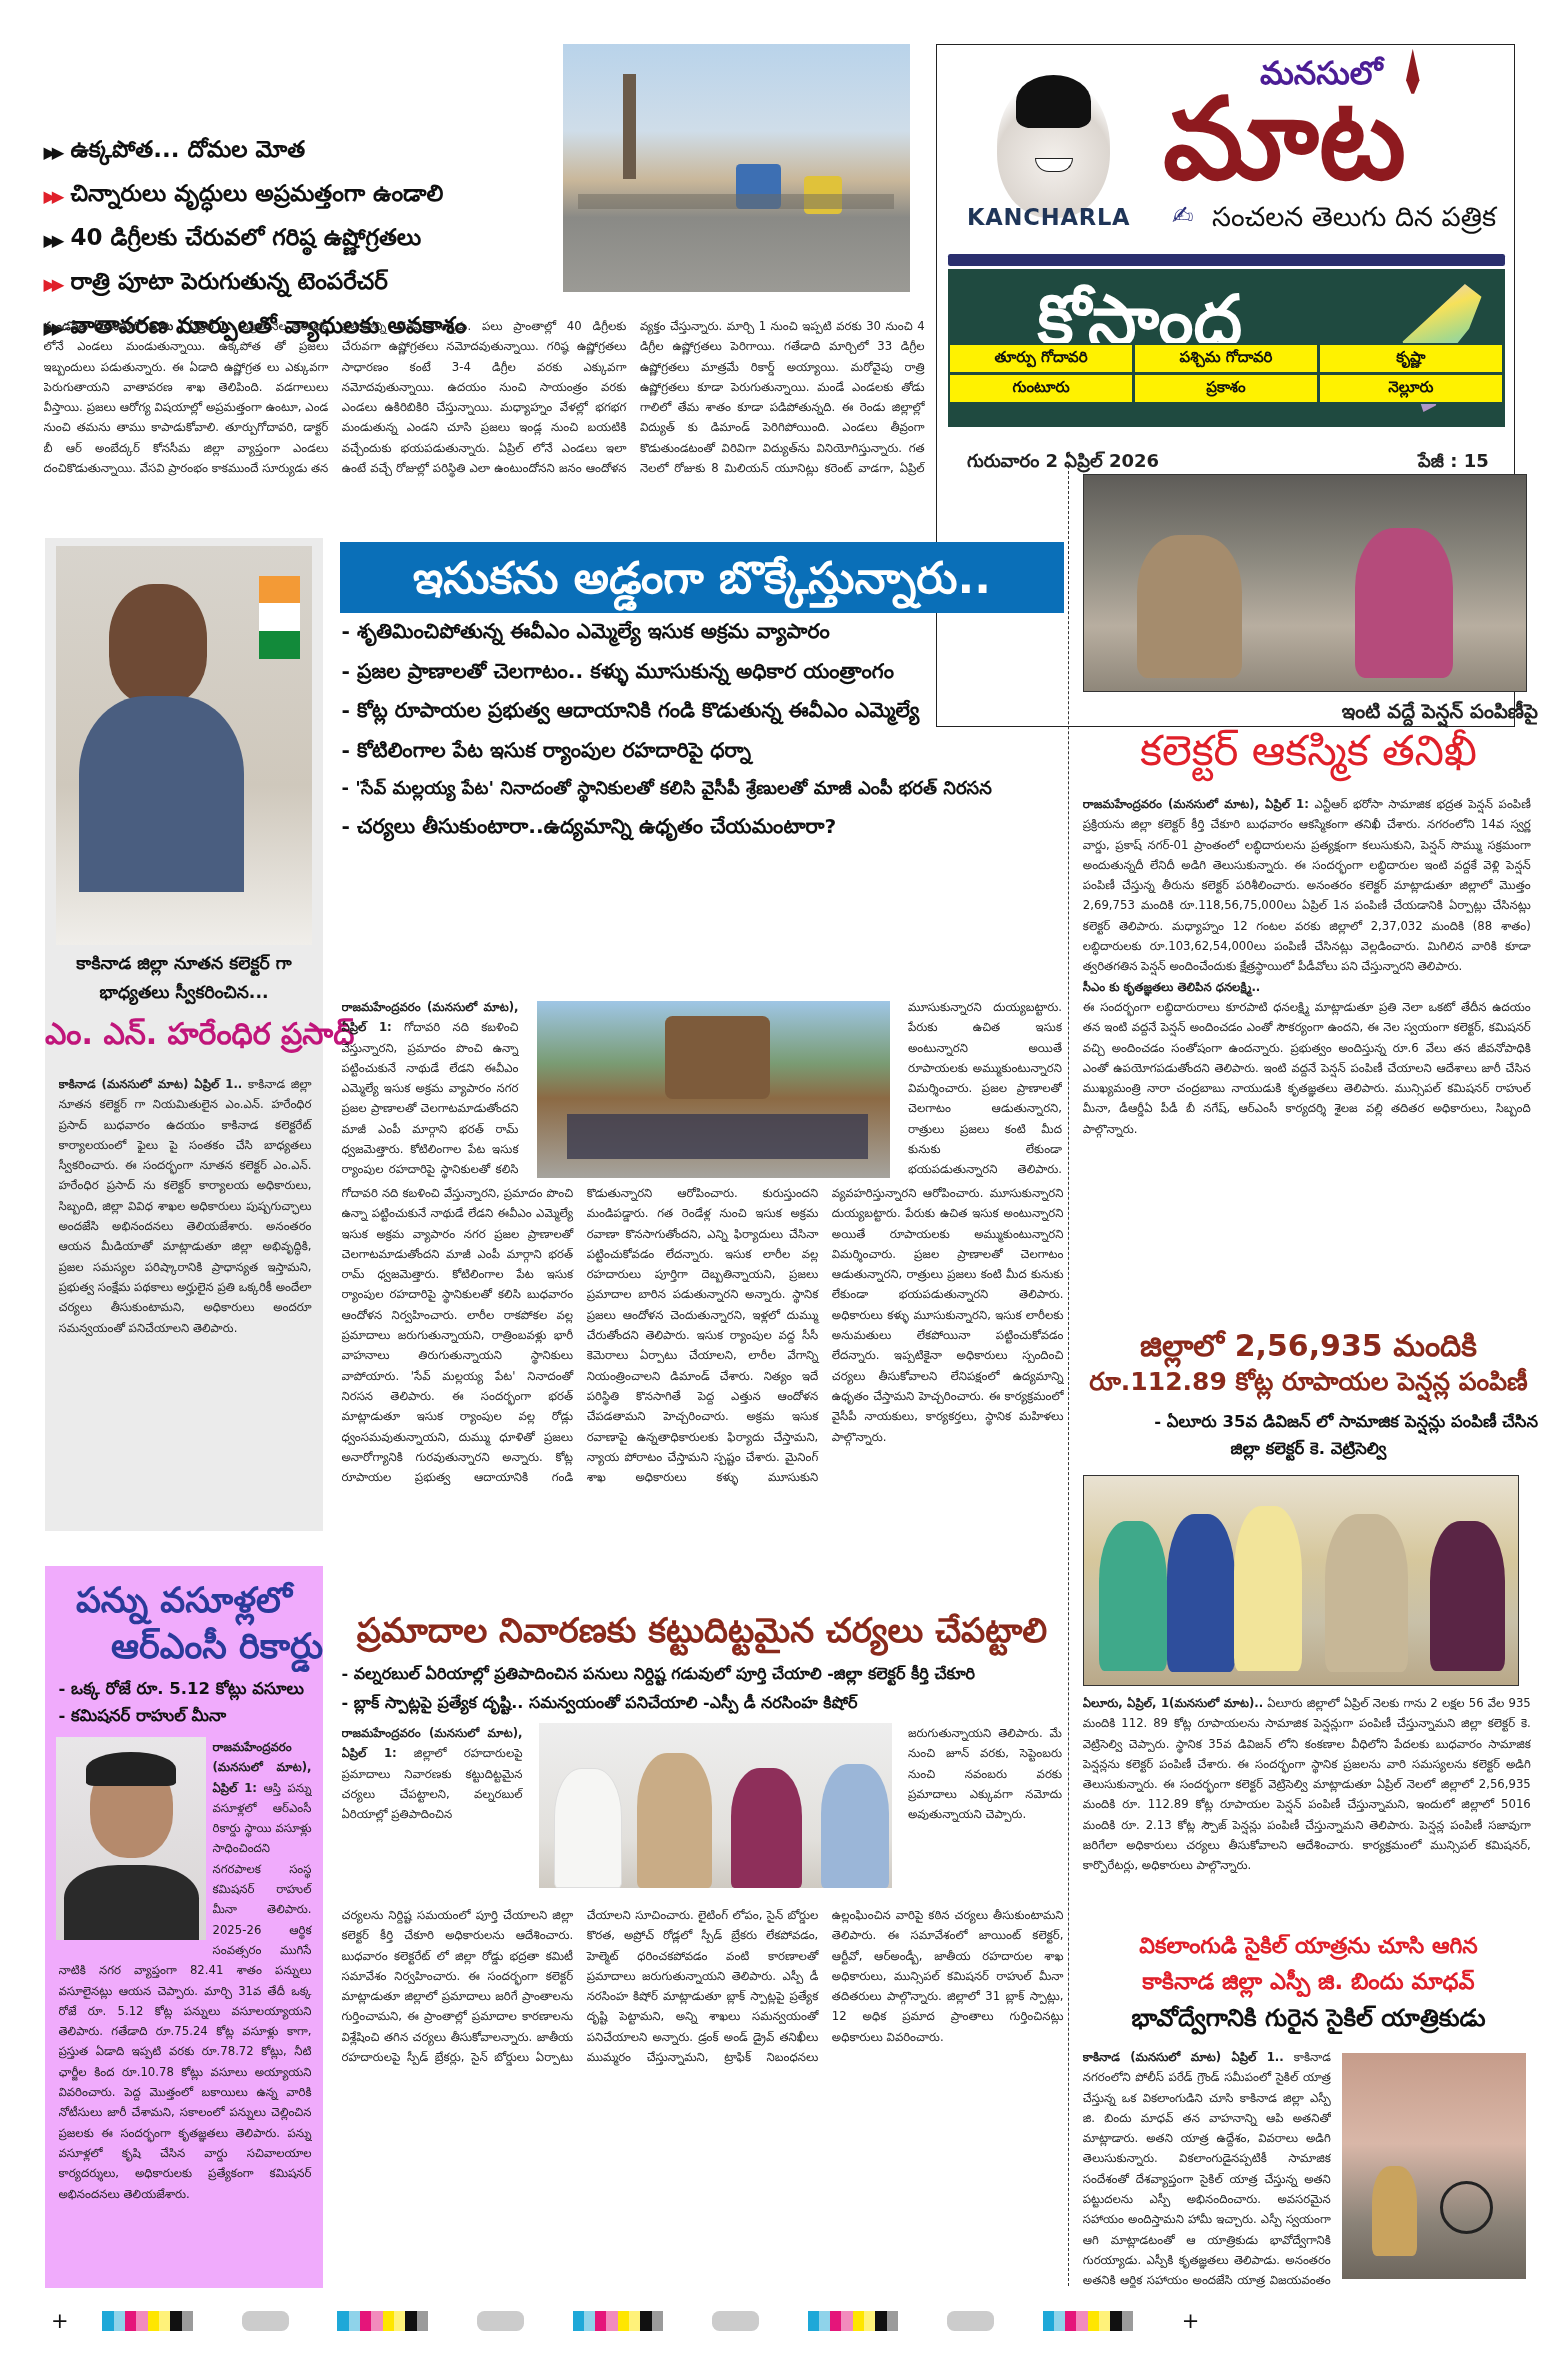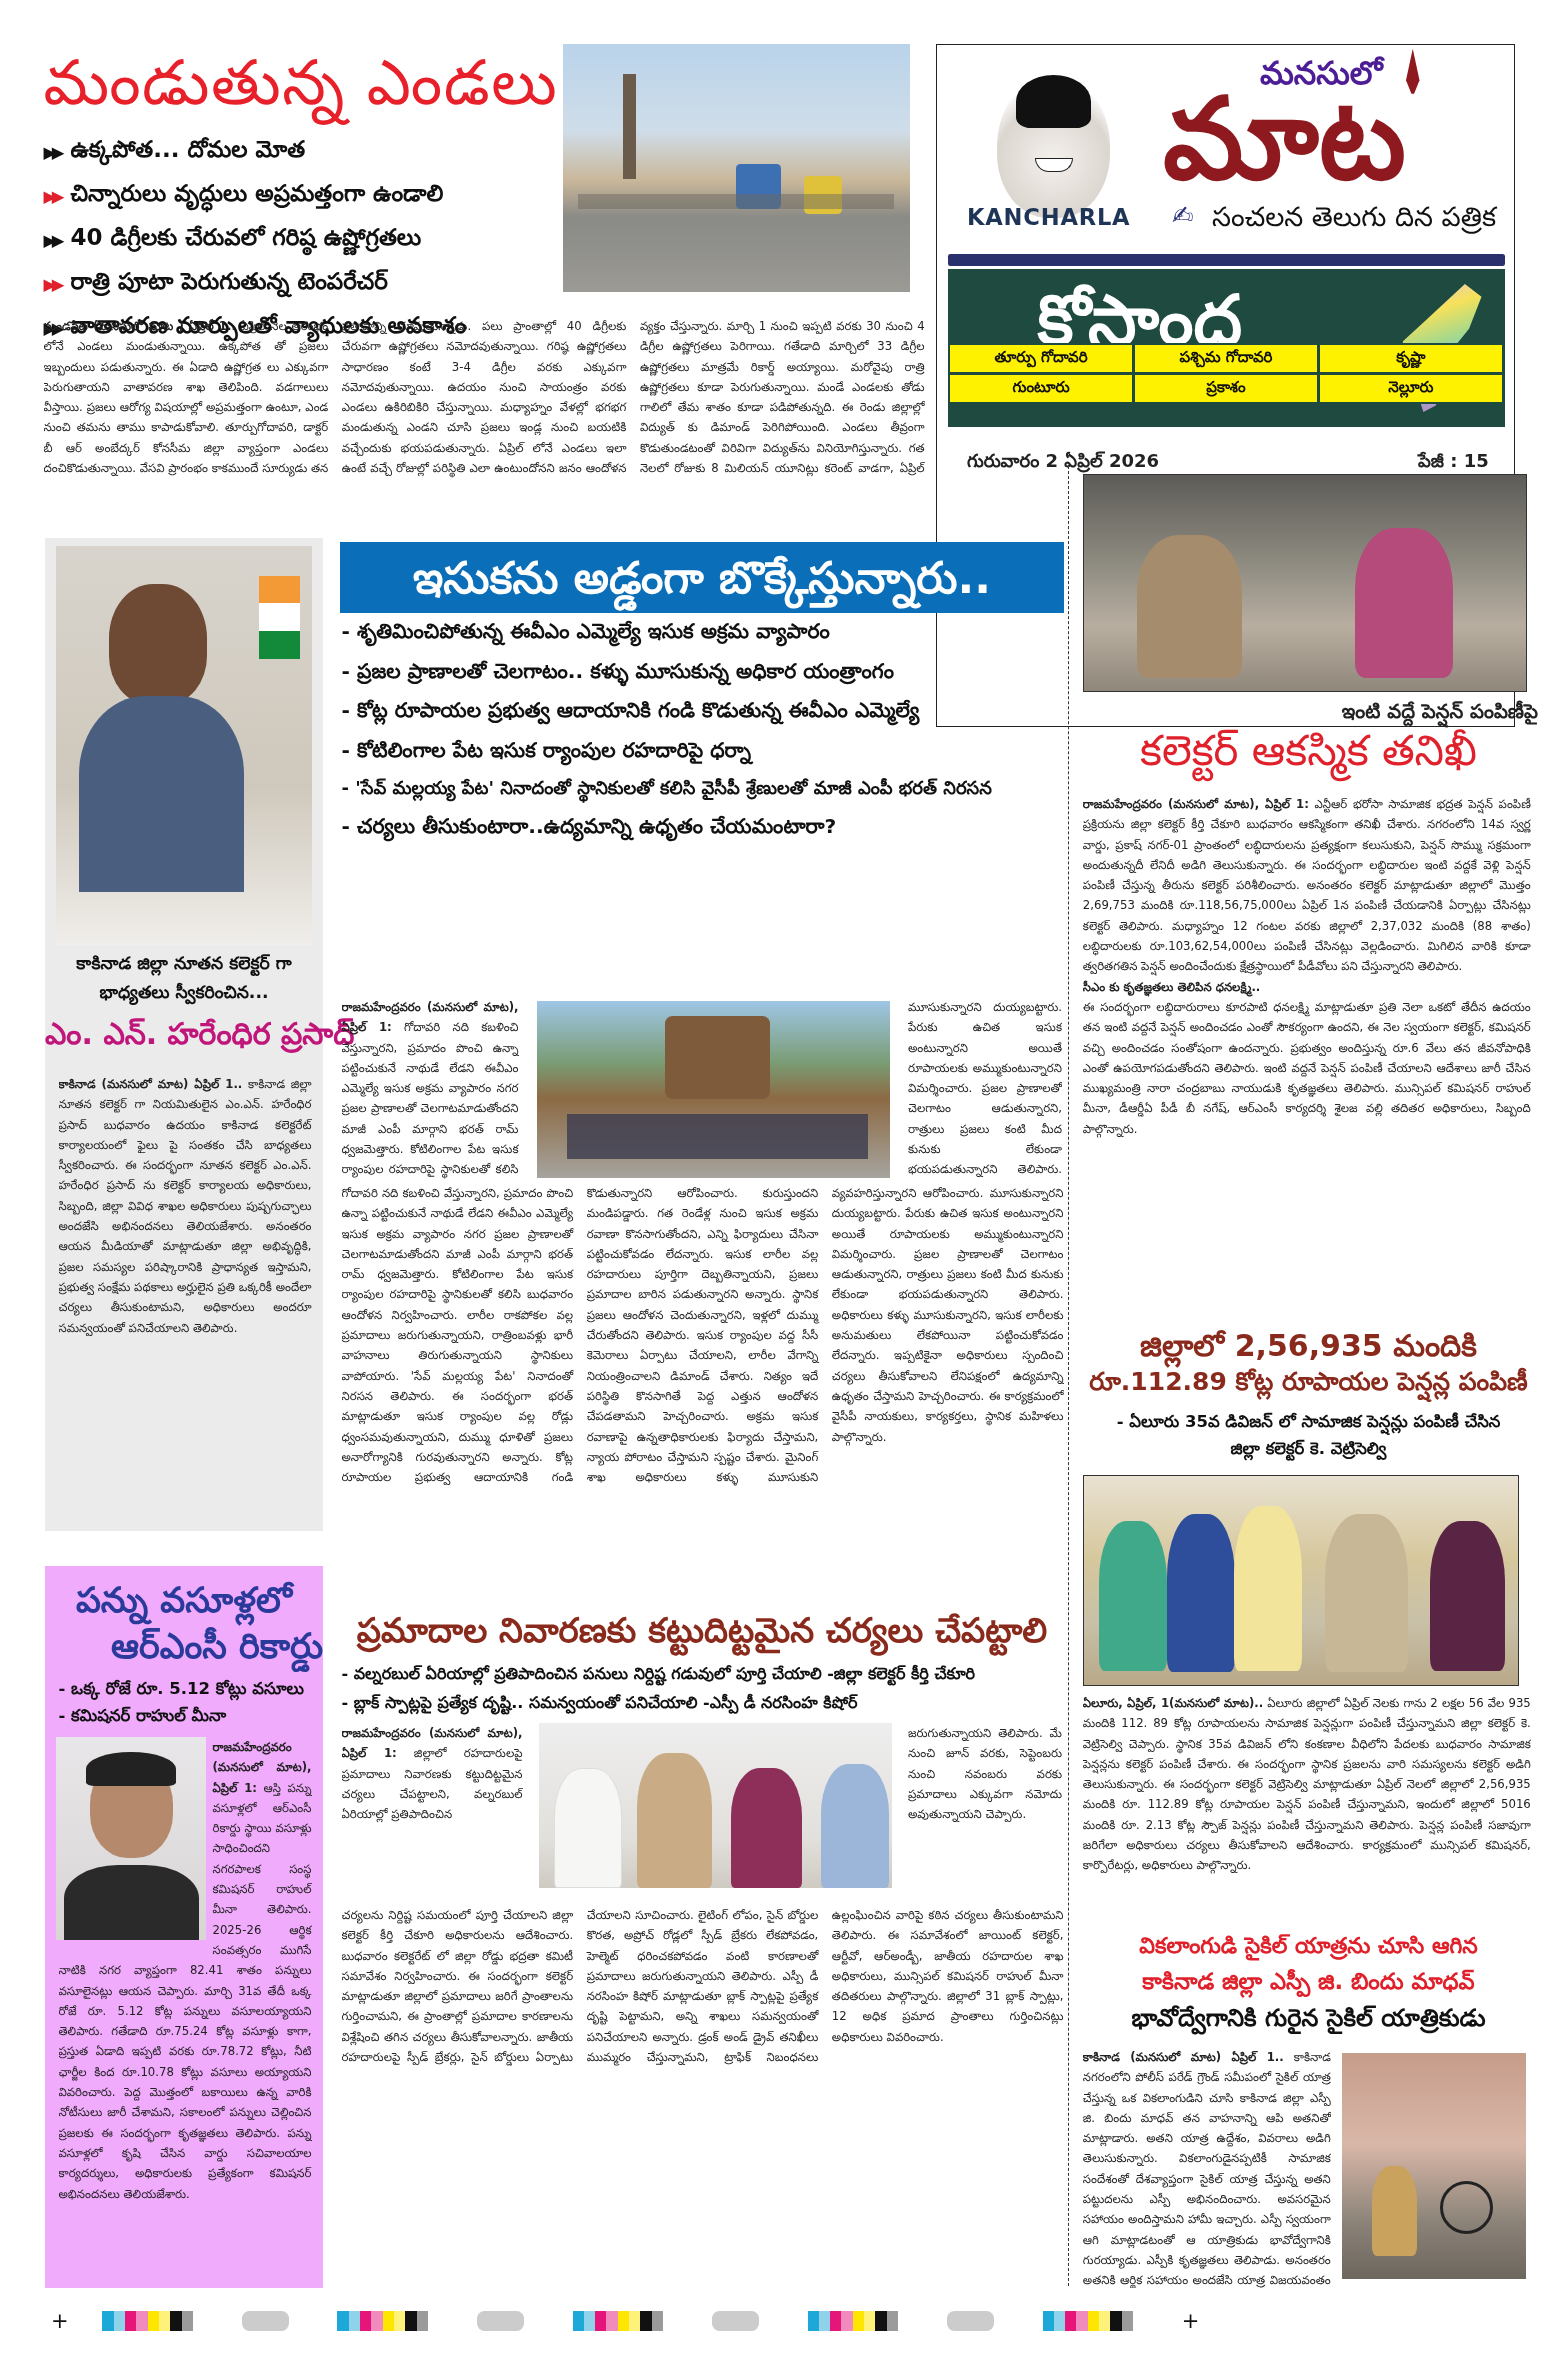--- a/index.html
+++ b/index.html
@@ -20,21 +20,20 @@
 .tri{font-size:16.5px;letter-spacing:-4.5px}
 .sub-line{font-size:20.3px;font-weight:bold;margin-bottom:10.5px;white-space:nowrap;overflow:hidden}
 .colorbar{display:inline-flex;height:19.6px;margin-right:45px;vertical-align:middle}
 .colorbar span{width:11.3px;height:19.6px;display:block}
 .greybar{display:inline-block;width:47px;height:19.6px;background:#ccc;border-radius:7.5px;margin-right:45px;vertical-align:middle}
 </style>
 </head>
 <body>
 
 <div class="abs" style="left:22.6px;top:38px;width:888px;height:459px">
-  <div class="abs" style="left:21px;top:7.5px;font-size:62px;color:#e8202a;font-family:'DejaVu Serif',serif;letter-spacing:1.5px;white-space:nowrap">మండుతున్న ఎండలు</div>
   <div class="abs" style="left:21px;top:98px;width:526px">
     <div class="bullet">
         <span class="tri" style="color:#111">▶▶</span>
         <span>ఉక్కపోత... దోమల మోత</span>
       </div>
     <div class="bullet">
         <span class="tri" style="color:#e0202a">▶▶</span>
         <span>చిన్నారులు వృద్ధులు అప్రమత్తంగా ఉండాలి</span>
       </div>
     <div class="bullet">
@@ -102,21 +101,21 @@
   <div class="abs body-text" style="left:3.8px;top:320px;width:448px;height:526px">
     <b>రాజమహేంద్రవరం (మనసులో మాట), ఏప్రిల్ 1:</b> <span>ఎన్టీఆర్ భరోసా సామాజిక భద్రత పెన్షన్ పంపిణీ ప్రక్రియను జిల్లా కలెక్టర్ కీర్తి చేకూరి బుధవారం ఆకస్మికంగా తనిఖీ చేశారు. నగరంలోని 14వ స్వర్ణ వార్డు, ప్రకాష్ నగర్-01 ప్రాంతంలో లబ్ధిదారులను ప్రత్యక్షంగా కలుసుకుని, పెన్షన్ సొమ్ము సక్రమంగా అందుతున్నదీ లేనిదీ అడిగి తెలుసుకున్నారు. ఈ సందర్భంగా లబ్ధిదారుల ఇంటి వద్దకే వెళ్లి పెన్షన్ పంపిణీ చేస్తున్న తీరును కలెక్టర్ పరిశీలించారు. అనంతరం కలెక్టర్ మాట్లాడుతూ జిల్లాలో మొత్తం 2,69,753 మందికి రూ.118,56,75,000లు ఏప్రిల్ 1న పంపిణీ చేయడానికి ఏర్పాట్లు చేసినట్లు కలెక్టర్ తెలిపారు. మధ్యాహ్నం 12 గంటల వరకు జిల్లాలో 2,37,032 మందికి (88 శాతం) లబ్ధిదారులకు రూ.103,62,54,000లు పంపిణీ చేసినట్లు వెల్లడించారు. మిగిలిన వారికి కూడా త్వరితగతిన పెన్షన్ అందించేందుకు క్షేత్రస్థాయిలో పీడీవోలు పని చేస్తున్నారని తెలిపారు.</span><br>
     <b>సీఎం కు కృతజ్ఞతలు తెలిపిన ధనలక్ష్మి..</b><br>
     <span>ఈ సందర్భంగా లబ్ధిదారురాలు కూరపాటి ధనలక్ష్మి మాట్లాడుతూ ప్రతి నెలా ఒకటో తేదీన ఉదయం తన ఇంటి వద్దనే పెన్షన్ అందించడం ఎంతో సౌకర్యంగా ఉందని, ఈ నెల స్వయంగా కలెక్టర్, కమిషనర్ వచ్చి అందించడం సంతోషంగా ఉందన్నారు. ప్రభుత్వం అందిస్తున్న రూ.6 వేలు తన జీవనోపాధికి ఎంతో ఉపయోగపడుతోందని తెలిపారు. ఇంటి వద్దనే పెన్షన్ పంపిణీ చేయాలని ఆదేశాలు జారీ చేసిన ముఖ్యమంత్రి నారా చంద్రబాబు నాయుడుకి కృతజ్ఞతలు తెలిపారు. మున్సిపల్ కమిషనర్ రాహుల్ మీనా, డీఆర్డీఏ పీడీ బీ నగేష్, ఆర్ఎంసీ కార్యదర్శి శైలజ వల్లి తదితర అధికారులు, సిబ్బంది పాల్గొన్నారు.</span>
   </div>
 </div>
 
 <div class="abs" style="left:1079px;top:1328px;width:459px;height:587px">
   <div class="abs" style="left:0;top:0;width:459px;text-align:center;font-size:30px;font-weight:bold;color:#8a2a1c;white-space:nowrap">జిల్లాలో 2,56,935 మందికి</div>
   <div class="abs" style="left:0;top:39px;width:459px;text-align:center;font-size:25px;font-weight:bold;color:#8a2a1c;white-space:nowrap">రూ.112.89 కోట్ల రూపాయల పెన్షన్ల పంపిణీ</div>
-  <div class="abs" style="left:0;top:84px;width:459px;text-align:center;font-size:16.5px;font-weight:bold;white-space:nowrap">- ఏలూరు 35వ డివిజన్ లో సామాజిక పెన్షన్లు పంపిణీ చేసిన</div>
+  <div class="abs" style="left:0;top:84px;width:459px;text-align:right;font-size:16.5px;font-weight:bold;white-space:nowrap">- ఏలూరు 35వ డివిజన్ లో సామాజిక పెన్షన్లు పంపిణీ చేసిన</div>
   <div class="abs" style="left:0;top:111px;width:459px;text-align:center;font-size:16.5px;font-weight:bold;white-space:nowrap">జిల్లా కలెక్టర్ కె. వెట్రిసెల్వి</div>
   <div class="photo" style="left:3.8px;top:147px;width:436px;height:211px;border:1.5px solid #333;background:linear-gradient(180deg,#e9e2d2 0%,#d6c79c 40%,#c8c0a8 70%,#b9a888 100%)">
     <div class="abs" style="left:15px;top:45px;width:68px;height:150px;background:#3fa98a;border-radius:40% 40% 8% 8%"></div>
     <div class="abs" style="left:83px;top:38px;width:68px;height:158px;background:#2e4e9c;border-radius:40% 40% 8% 8%"></div>
     <div class="abs" style="left:150px;top:30px;width:68px;height:165px;background:#f2e49a;border-radius:40% 40% 8% 8%"></div>
     <div class="abs" style="left:241px;top:38px;width:83px;height:158px;background:#c7b797;border-radius:40% 40% 8% 8%"></div>
     <div class="abs" style="left:346px;top:45px;width:75px;height:150px;background:#5a2545;border-radius:40% 40% 8% 8%"></div>
   </div>
   <div class="abs body-text" style="left:3.8px;top:365px;width:448px;height:218px">
     <b>ఏలూరు, ఏప్రిల్, 1(మనసులో మాట)..</b> <span>ఏలూరు జిల్లాలో ఏప్రిల్ నెలకు గాను 2 లక్షల 56 వేల 935 మందికి 112. 89 కోట్ల రూపాయలను సామాజిక పెన్షన్లుగా పంపిణీ చేస్తున్నామని జిల్లా కలెక్టర్ కె. వెట్రిసెల్వి చెప్పారు. స్థానిక 35వ డివిజన్ లోని కంకణాల వీధిలోని పేదలకు బుధవారం సామాజిక పెన్షన్లను కలెక్టర్ పంపిణీ చేశారు. ఈ సందర్భంగా స్థానిక ప్రజలను వారి సమస్యలను కలెక్టర్ అడిగి తెలుసుకున్నారు. ఈ సందర్భంగా కలెక్టర్ వెట్రిసెల్వి మాట్లాడుతూ ఏప్రిల్ నెలలో జిల్లాలో 2,56,935 మందికి రూ. 112.89 కోట్ల రూపాయల పెన్షన్ పంపిణీ చేస్తున్నామని, ఇందులో జిల్లాలో 5016 మందికి రూ. 2.13 కోట్ల స్పౌజ్ పెన్షన్లు పంపిణీ చేస్తున్నామని తెలిపారు. పెన్షన్ల పంపిణీ సజావుగా జరిగేలా అధికారులు చర్యలు తీసుకోవాలని ఆదేశించారు. కార్యక్రమంలో మున్సిపల్ కమిషనర్, కార్పొరేటర్లు, అధికారులు పాల్గొన్నారు.</span>

